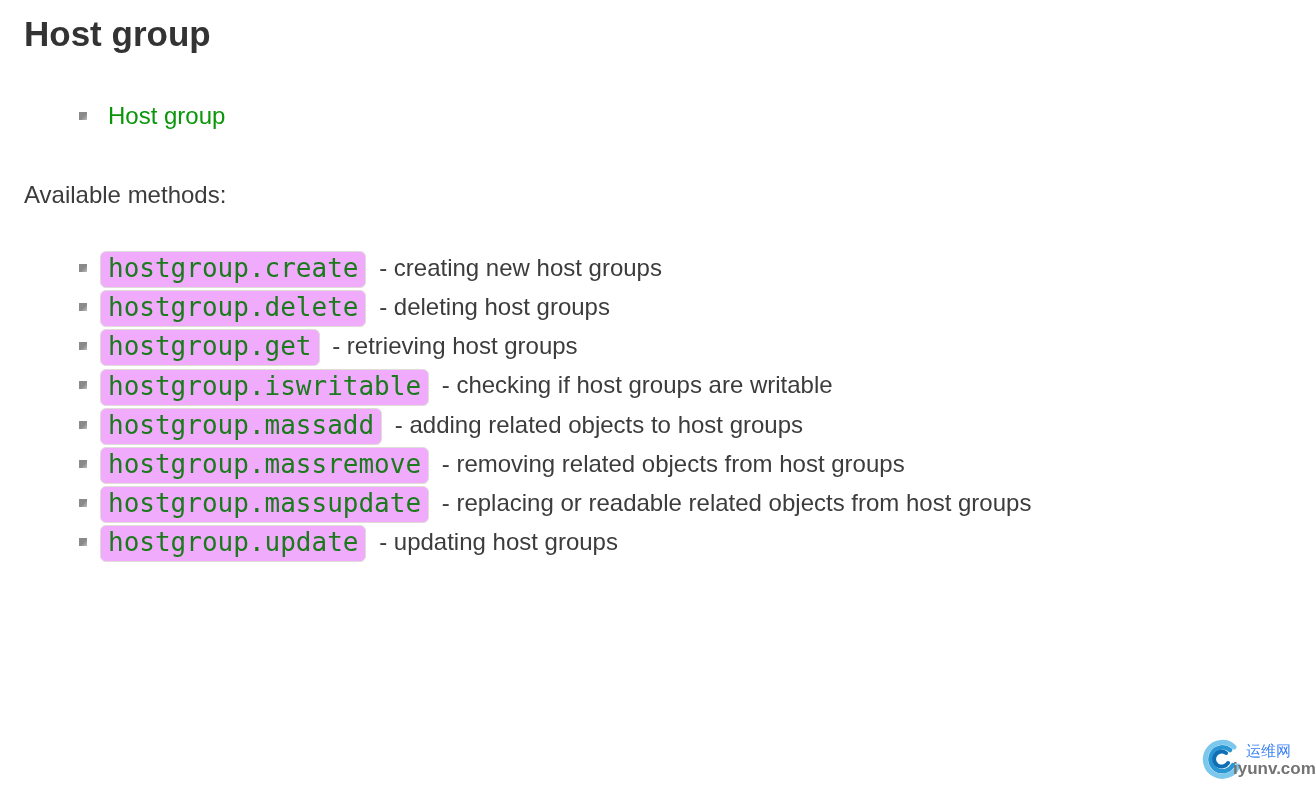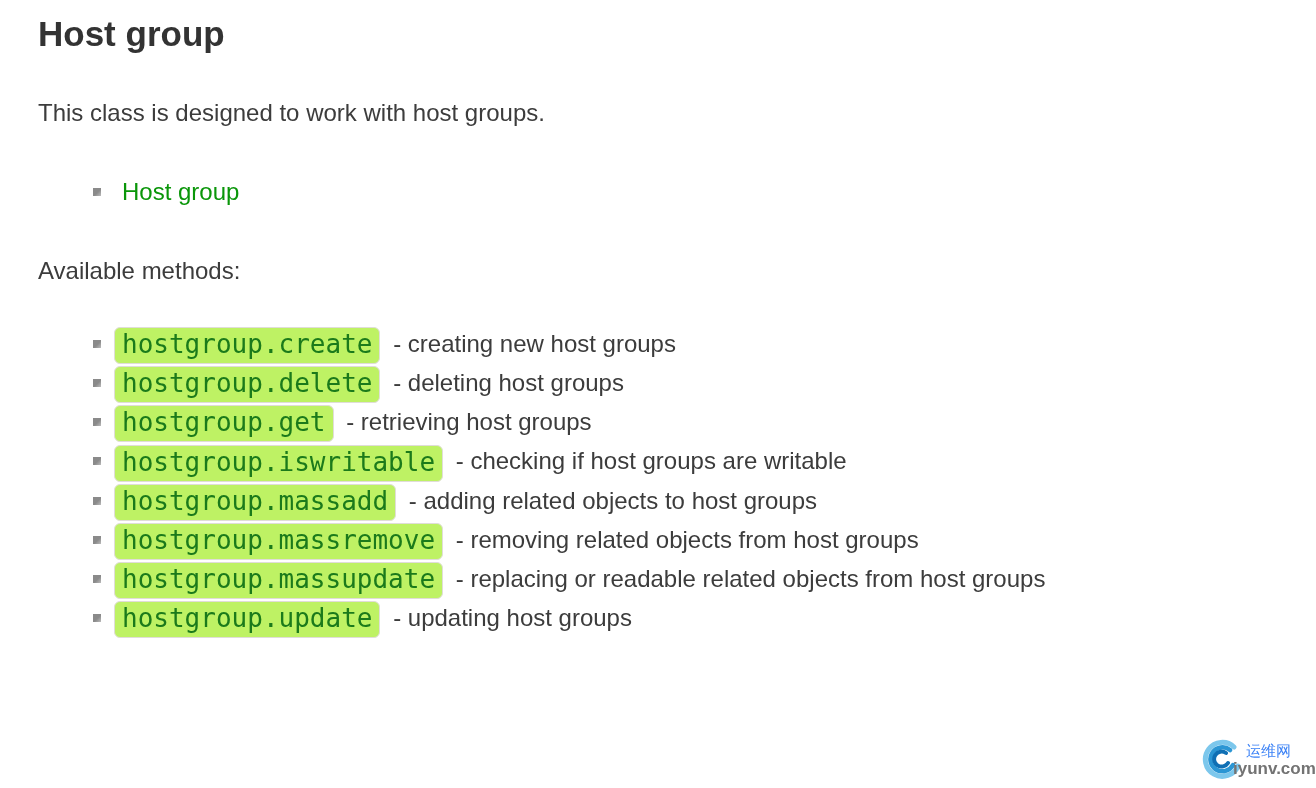--- a/index.html
+++ b/index.html
@@ -6,21 +6,21 @@
   html, body { margin: 0; padding: 0; }
   body {
     width: 1316px;
     height: 788px;
     background: #ffffff;
     font-family: "Liberation Sans", sans-serif;
     color: #3c3c3c;
     position: relative;
     overflow: hidden;
   }
-  .page { padding: 10px 40px 0 38px; }
+  .page { padding: 10px 40px 0 24px; }
 
   h1.page-title {
     font-size: 35px;
     line-height: 47px;
     font-weight: bold;
     color: #333333;
     margin: 0 0 40px 0;
   }
 
   p.para {
@@ -55,21 +55,21 @@
     text-decoration: none;
     cursor: pointer;
   }
   a.code-link { text-decoration: none; cursor: pointer; }
 
   code.chip {
     font-family: "DejaVu Sans Mono", "Liberation Mono", monospace;
     font-size: 26px;
     line-height: 33px;
     color: #1b7a1b;
-    background: #bef264;
+    background: #f0abfc;
     border: 1px solid #e0ddd8;
     border-radius: 6px;
     padding: 0 7px 2px 7px;
     margin-left: -8px;
     display: inline-block;
     vertical-align: middle;
   }
   .method-desc { margin-left: 6px; }
 
   .watermark {
@@ -98,21 +98,20 @@
     white-space: nowrap;
   }
 </style>
 </head>
 <body>
 
 <div class="page">
 
   <h1 class="page-title">Host group</h1>
 
-  <p class="para">This class is designed to work with host groups.</p>
 
 
   <ul class="doc-list">
     <li>
       <span class="bullet"></span>
       <a class="ref-link">Host group</a>
     </li>
   </ul>
 
   <p class="para methods-label">Available methods:</p>

